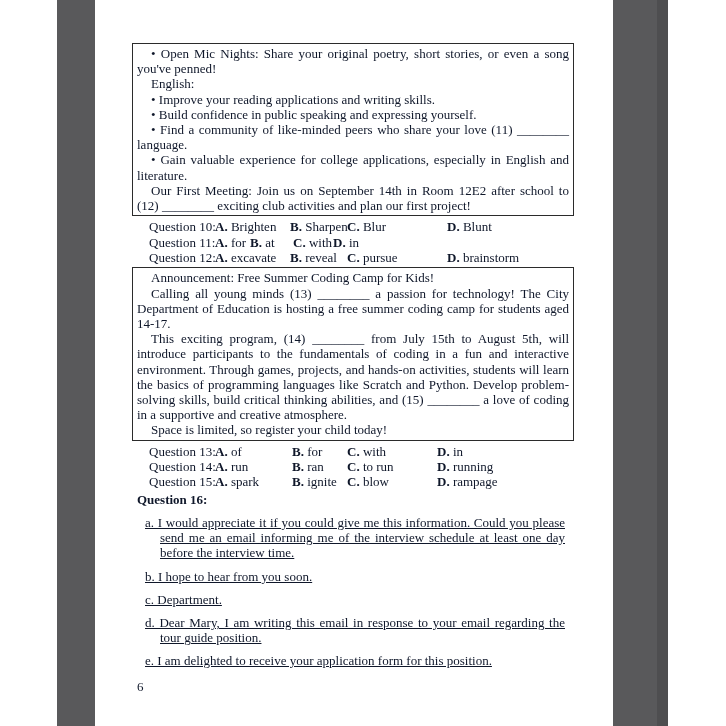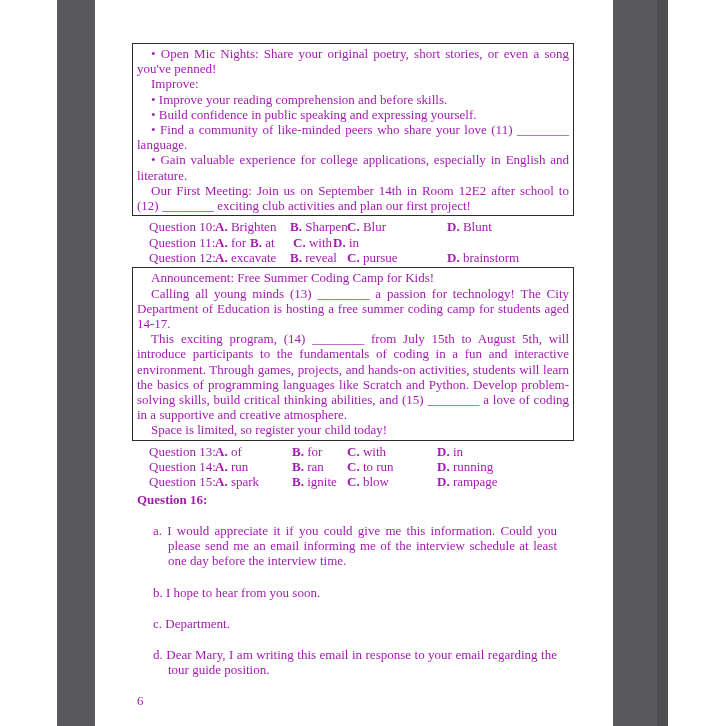--- a/index.html
+++ b/index.html
@@ -1,51 +1,51 @@
 <!DOCTYPE html>
 <html><head>
 <meta charset="utf-8">
 <style>
   html,body{margin:0;padding:0;width:726px;height:726px;overflow:hidden;background:#ffffff;}
   .stage{position:relative;width:726px;height:726px;background:#ffffff;overflow:hidden;
-         font-family:"Liberation Serif","DejaVu Serif",serif;color:#a21caf;}
+         font-family:"Liberation Serif","DejaVu Serif",serif;color:#0f172a;}
   .bar-left{position:absolute;top:0;left:57px;width:38px;height:726px;background:#59595b;}
   .bar-right{position:absolute;top:0;left:613px;width:55px;height:726px;background:#59595b;}
   .bar-right-edge{position:absolute;top:0;left:657px;width:11px;height:726px;background:#4e4e50;}
   .doc{position:absolute;left:137px;top:43px;width:436px;font-size:13px;line-height:15.2px;}
   .tbox{border:1px solid #2b2b2b;margin:0 -1px 0 -5px;padding:2px 4px 2px 4px;}
   .tbox p{margin:0;text-indent:14px;text-align:justify;}
   .mc-block{padding:3px 0 2px 0;}
   .mcq{position:relative;height:15.4px;white-space:nowrap;}
   .mcq .lbl{position:absolute;left:12px;font-weight:normal;}
   .mcq .opt{position:absolute;top:0;}
   .mcq .opt b{font-weight:bold;}
   
   .g1 .oA{left:78px}.g1 .oB{left:153px}.g1 .oC{left:210px}.g1 .oD{left:310px}
   .q11 .oA{left:78px}.q11 .oB{left:113px}.q11 .oC{left:156px}.q11 .oD{left:196px}
   .g2 .oA{left:78px}.g2 .oB{left:155px}.g2 .oC{left:210px}.g2 .oD{left:300px}
   .instr{margin:8px 0 0 0;font-weight:bold;font-style:italic;text-align:justify;}
   .q16label{margin:0;font-weight:bold;}
-  .item{margin:16px;padding-left:15px;text-indent:-15px;text-align:justify;}
+  .item{margin:8px;padding-left:15px;text-indent:-15px;text-align:justify;text-decoration:underline;}
   .pagenum{margin-top:10px;}
 </style>
 </head>
 <body>
 
 <div class="stage">
   <div class="bar-left"></div>
   <div class="bar-right"></div>
   <div class="bar-right-edge"></div>
 
   <div class="doc">
 
     <div class="tbox">
       <p>• Open Mic Nights: Share your original poetry, short stories, or even a song you've penned!</p>
-      <p>Improve:</p>
-      <p>• Improve your reading comprehension and before skills.</p>
+      <p>English:</p>
+      <p>• Improve your reading applications and writing skills.</p>
       <p>• Build confidence in public speaking and expressing yourself.</p>
       <p>• Find a community of like-minded peers who share your love (11) ________ language.</p>
       <p>• Gain valuable experience for college applications, especially in English and literature.</p>
       <p>Our First Meeting: Join us on September 14th in Room 12E2 after school to (12) ________ exciting club activities and plan our first project!</p>
     </div>
 
     <div class="mc-block">
       <div class="mcq g1">
         <span class="lbl">Question 10:</span>
         <span class="opt oA"><b>A.</b> <span>Brighten</span></span>
@@ -100,17 +100,18 @@
       </div>
     </div>
 
     <p class="q16label">Question 16:</p>
 
     <div>
       <p class="item">a. I would appreciate it if you could give me this information. Could you please send me an email informing me of the interview schedule at least one day before the interview time.</p>
       <p class="item">b. I hope to hear from you soon.</p>
       <p class="item">c. Department.</p>
       <p class="item">d. Dear Mary, I am writing this email in response to your email regarding the tour guide position.</p>
+      <p class="item">e. I am delighted to receive your application form for this position.</p>
     </div>
 
     <div class="pagenum">6</div>
   </div>
 </div>
 
 </body></html>

